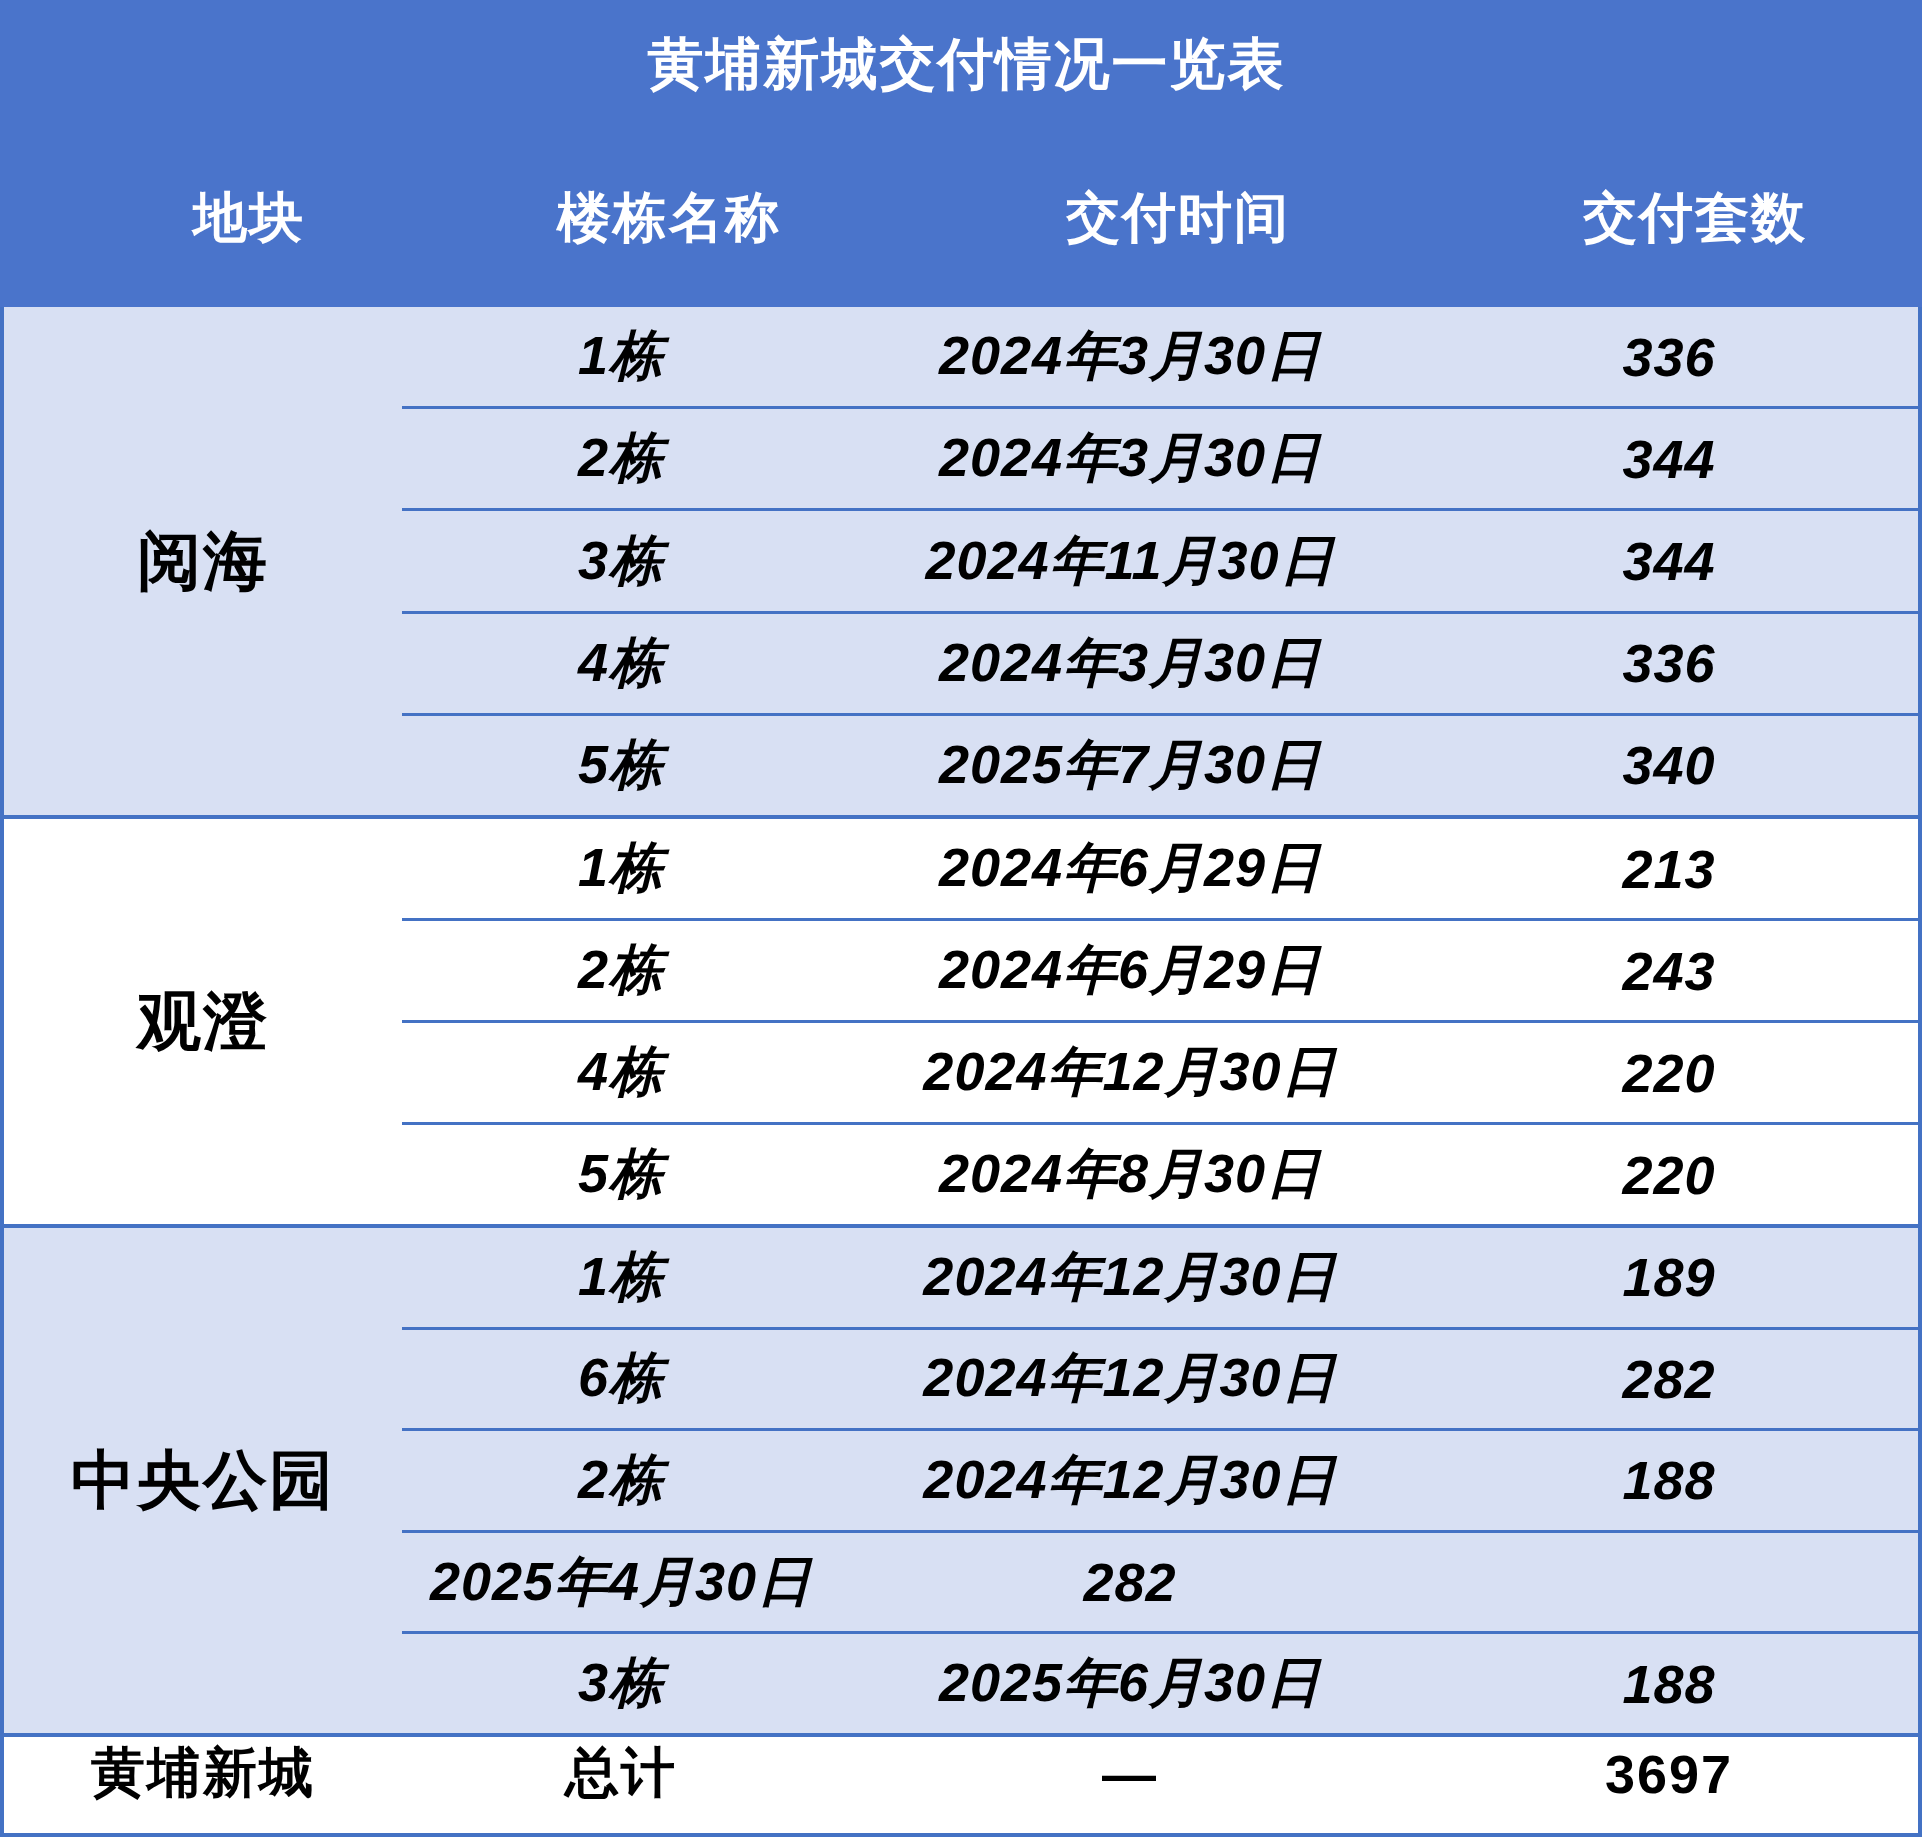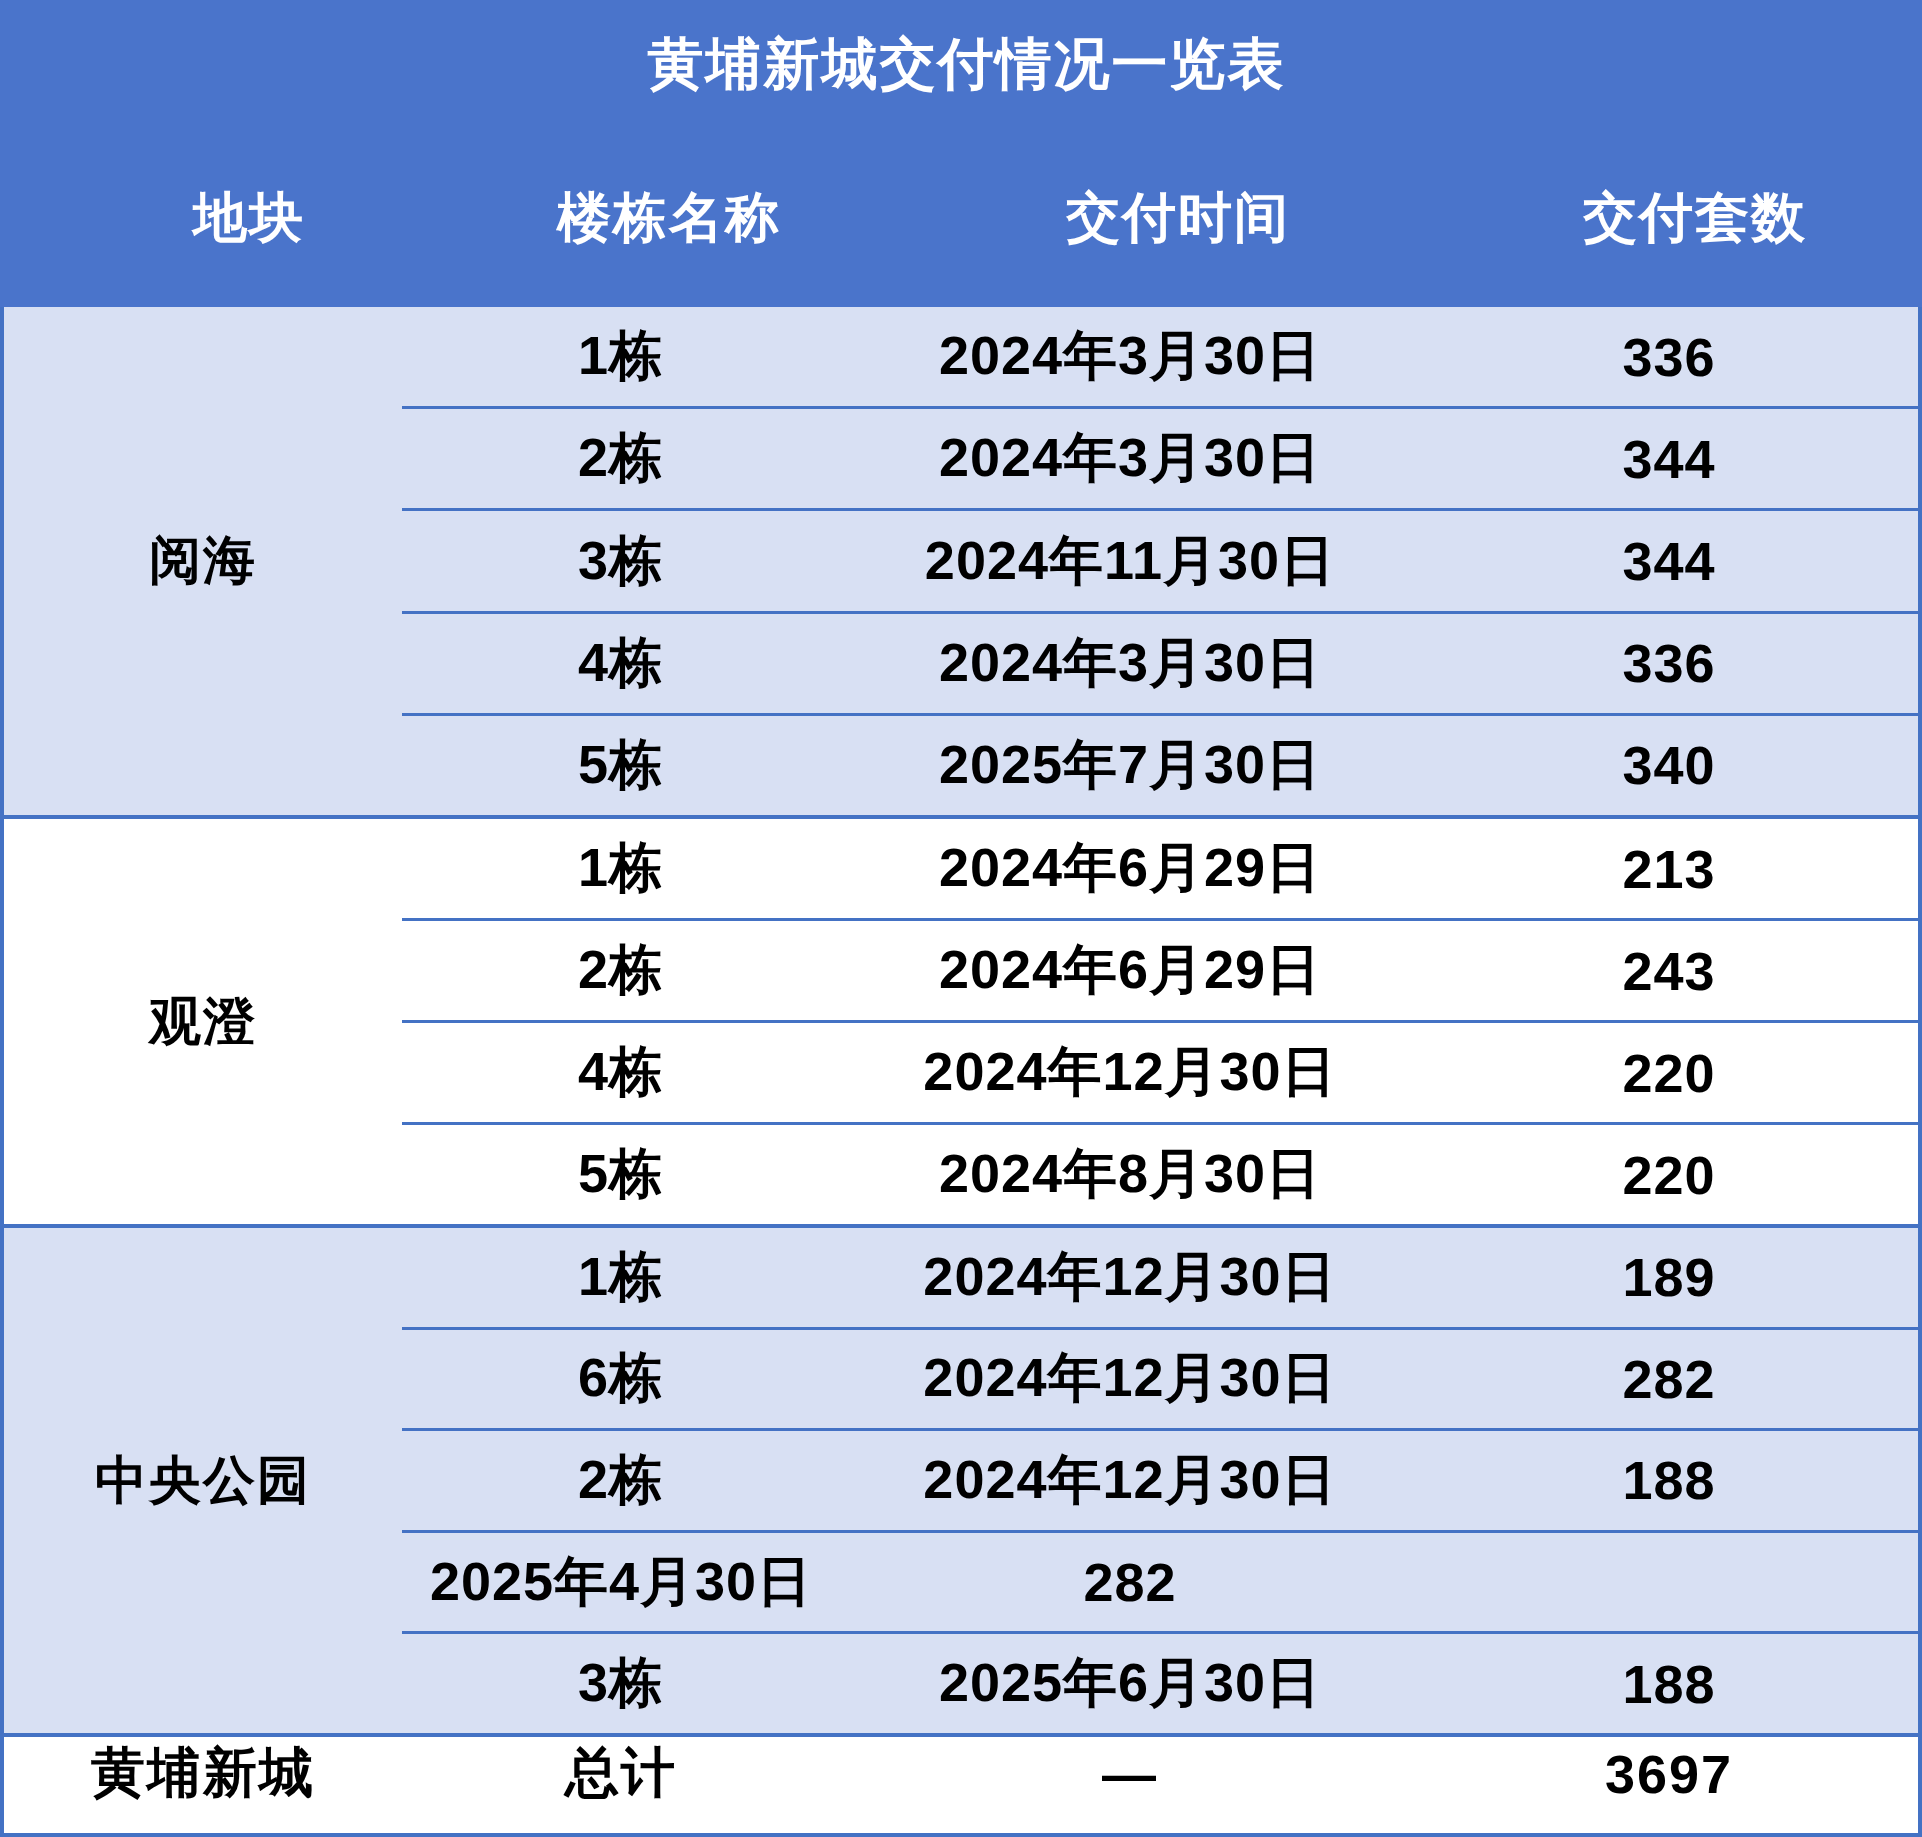--- a/index.html
+++ b/index.html
@@ -70,27 +70,28 @@
   .group.alt{background:var(--row-alt);}
   .group.plain{background:var(--row-white);}
   .group.g1{height:508px;}
   .group.g2{height:409px;border-top:4px solid var(--line);}
   .group.g3{height:509px;border-top:4px solid var(--line);}
   .plot-cell{
     width:398px;
     display:flex;
     align-items:center;
     justify-content:center;
-    font-size:52px;
+    font-size:64px;
     letter-spacing:2px;
   }
   .rows{
     flex:1;
     display:flex;
     flex-direction:column;
+    font-style:italic;
   }
   .row{
     flex:1;
     display:grid;
     grid-template-columns:438px 580px 1fr;
     align-items:center;
   }
   .row:not(:last-child){
     border-bottom:3px solid var(--line);
   }

